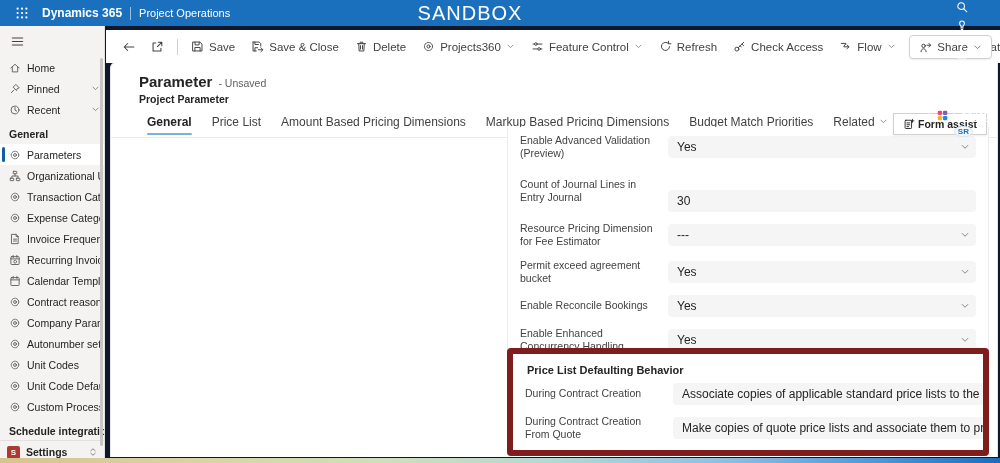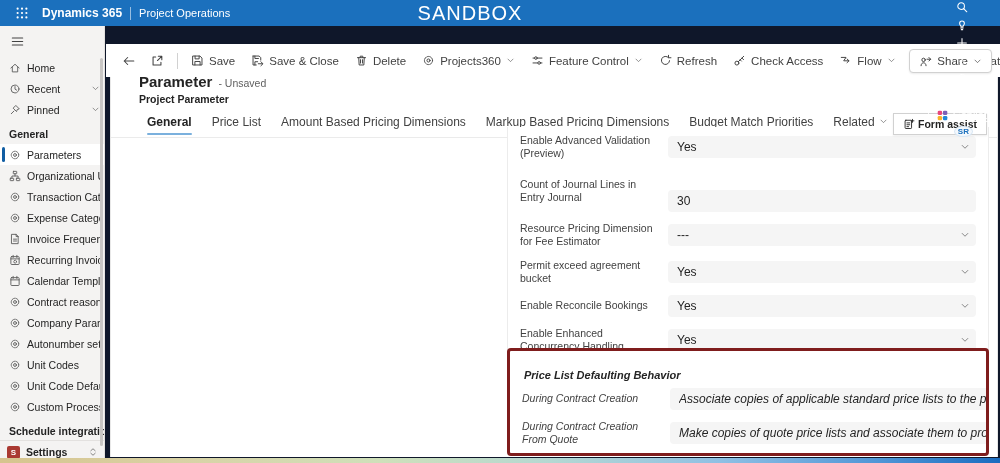--- a/index.html
+++ b/index.html
@@ -35,21 +35,21 @@
   .sb-item.selected { background:#fff; }
   .sb-item.selected::before { content:""; position:absolute; left:2px; top:3px; bottom:3px; width:2.5px; background:#115ea3; border-radius:2px; }
   .sb-header { font-size:10.5px; font-weight:bold; color:#242424; padding:8px 4px 4px 9px; white-space:nowrap; }
   .sb-footer { height:23px; border-top:1px solid #e3e1df; background:#f4f3f2; display:flex; align-items:center; gap:6px; padding:0 6px 0 7px; font-size:10.5px; font-weight:bold; color:#242424; cursor:pointer; }
   .sb-badge { width:13px; height:13px; background:#aa3a32; color:#fff; font-size:8px; font-weight:bold; display:flex; align-items:center; justify-content:center; border-radius:2px; }
   .sb-footer .updown { margin-left:auto; display:flex; }
   .sb-footer .updown svg { width:10px; height:10px; color:#616161; }
   .sb-scrollbar { position:absolute; right:1px; top:32px; width:3.5px; height:388px; background:#c8c6c4; border-radius:2px; cursor:pointer; }
 
   
-  .cmdbar { position:absolute; left:106px; top:44px; width:894px; height:33px; background:#fff; display:flex; align-items:center; padding-left:10px; z-index:10; }
+  .cmdbar { position:absolute; left:106px; top:30px; width:894px; height:33px; background:#fff; display:flex; align-items:center; padding-left:10px; z-index:10; }
   .cmd-nav { display:flex; align-items:center; gap:2px; }
   .cmd-iconbtn { width:26px; height:24px; display:flex; align-items:center; justify-content:center; border-radius:3px; cursor:pointer; color:#424242; }
   .cmd-iconbtn svg { width:14px; height:14px; }
   .cmd-sep { width:1px; height:16px; background:#d1d1d1; margin:0 5px; }
   .cmd-list { display:flex; align-items:center; }
   .cmd { display:flex; align-items:center; gap:5px; height:24px; padding:0 8px; border-radius:3px; cursor:pointer; color:#424242; font-size:11.5px; white-space:nowrap; }
   .cmd .icon { display:flex; }
   .cmd .icon svg { width:13px; height:13px; }
   .cmd .chev svg { width:9px; height:9px; color:#616161; }
   .share-btn { position:absolute; right:8px; top:5px; display:flex; align-items:center; gap:5px; background:#fff; border:1px solid #d1d1d1; border-radius:4px; height:24px; padding:0 9px; font-size:11.5px; color:#424242; cursor:pointer; box-shadow:0 1px 2px rgba(0,0,0,.08); }
@@ -67,21 +67,21 @@
   .tab { font-size:12px; color:#424242; padding:2px 8px 8px 8px; cursor:pointer; position:relative; display:flex; align-items:center; gap:4px; white-space:nowrap; }
   .tab.selected { font-weight:bold; color:#242424; }
   .tab.selected::after { content:""; position:absolute; left:8px; right:8px; bottom:2px; height:2.5px; background:#7ab0dd; border-radius:2px; }
   .tab .chev svg { width:9px; height:9px; color:#616161; }
   .form-assist { position:absolute; right:10px; top:50px; display:flex; align-items:center; gap:3px; background:#fff; border:1px solid #d1d1d1; border-radius:0; height:22px; padding:0 9px; font-size:10.5px; font-weight:bold; color:#242424; cursor:pointer; box-shadow:0 1px 2px rgba(0,0,0,.07); z-index:8; }
   .form-assist .icon svg { width:12px; height:12px; }
 
   
   .form-sec { position:absolute; background:#fff; width:482px; left:396px; }
   .form-sec1 { top:64px; border-left:1px solid #ececec; border-right:1px solid #ececec; border-bottom:1px solid #ececec; border-radius:0 0 4px 4px; padding:2px 12px 6px 12px; }
-  .form-sec2 { top:285px; height:108px; border:3px solid #7f1d1d; border-radius:4px; padding:8px 12px; overflow:hidden;font-style:italic; }
+  .form-sec2 { top:285px; height:108px; border:6px solid #7f1d1d; border-radius:4px; padding:0 12px; overflow:hidden; }
   .sec-header { font-size:11px; font-weight:bold; color:#242424; padding:10px 2px 2px 2px; }
   .frow { display:flex; align-items:center; gap:10px; padding:5px 0; }
   .frow .flabel { width:138px; flex:0 0 auto; font-size:10.5px; color:#424242; line-height:1.25; cursor:default; }
   .fctrl { flex:1; position:relative; height:22px; background:#f5f5f5; border-radius:4px; display:flex; align-items:center; padding:0 22px 0 9px; cursor:pointer; }
   .fctrl.noarrow { padding-right:9px;margin-top:20px; }
   .fctrl .fval { font-size:12px; color:#242424; white-space:nowrap; overflow:hidden;text-align:center; }
   .fctrl .chev { position:absolute; right:6px; top:50%; transform:translateY(-50%); display:flex; }
   .fctrl .chev svg { width:10px; height:10px; color:#616161; }
   .frow.highlight { border:2.5px solid #1ea44d; border-radius:3px; margin:2px -10px 0 -10px; padding:3px 8px; }
   .fctrl.focused { border-bottom:2px solid #2b7cd3; border-radius:4px 4px 2px 2px; }
@@ -176,39 +176,39 @@
             <svg viewBox="0 0 16 16" fill="none" stroke="currentColor" stroke-width="1.2" stroke-linecap="round" stroke-linejoin="round">
               <path d="M2.5 8 8 3l5.5 5"></path>
               <path d="M4.4 7v6.2h7.2V7"></path>
             </svg>
           </span>
           <span class="lbl">Home</span>
         </div>
         <div class="sb-item">
           <span class="icon">
             <svg viewBox="0 0 16 16" fill="none" stroke="currentColor" stroke-width="1.2" stroke-linecap="round" stroke-linejoin="round">
+              <path d="M9.5 2.3l4.2 4.2-2.7.9-.9 2.7-4.2-4.2z"></path>
+              <path d="M6.6 9.4 3 13"></path>
+            </svg>
+          </span>
+          <span class="lbl">Pinned</span>
+          <span class="chev">
+            <svg viewBox="0 0 16 16" fill="none" stroke="currentColor" stroke-width="1.2" stroke-linecap="round" stroke-linejoin="round">
+              <path d="M3.5 5.5 8 10l4.5-4.5"></path>
+            </svg>
+          </span>
+        </div>
+        <div class="sb-item">
+          <span class="icon">
+            <svg viewBox="0 0 16 16" fill="none" stroke="currentColor" stroke-width="1.2" stroke-linecap="round" stroke-linejoin="round">
               <circle cx="8" cy="8" r="5.3"></circle>
               <path d="M8 4.8v3.4l2.3 1.4"></path>
             </svg>
           </span>
           <span class="lbl">Recent</span>
-          <span class="chev">
-            <svg viewBox="0 0 16 16" fill="none" stroke="currentColor" stroke-width="1.2" stroke-linecap="round" stroke-linejoin="round">
-              <path d="M3.5 5.5 8 10l4.5-4.5"></path>
-            </svg>
-          </span>
-        </div>
-        <div class="sb-item">
-          <span class="icon">
-            <svg viewBox="0 0 16 16" fill="none" stroke="currentColor" stroke-width="1.2" stroke-linecap="round" stroke-linejoin="round">
-              <path d="M9.5 2.3l4.2 4.2-2.7.9-.9 2.7-4.2-4.2z"></path>
-              <path d="M6.6 9.4 3 13"></path>
-            </svg>
-          </span>
-          <span class="lbl">Pinned</span>
           <span class="chev">
             <svg viewBox="0 0 16 16" fill="none" stroke="currentColor" stroke-width="1.2" stroke-linecap="round" stroke-linejoin="round">
               <path d="M3.5 5.5 8 10l4.5-4.5"></path>
             </svg>
           </span>
         </div>
         <div class="sb-header">General</div>
         <div class="sb-item selected">
           <span class="icon">
             <svg viewBox="0 0 16 16" fill="none" stroke="currentColor" stroke-width="1.2" stroke-linecap="round" stroke-linejoin="round">

